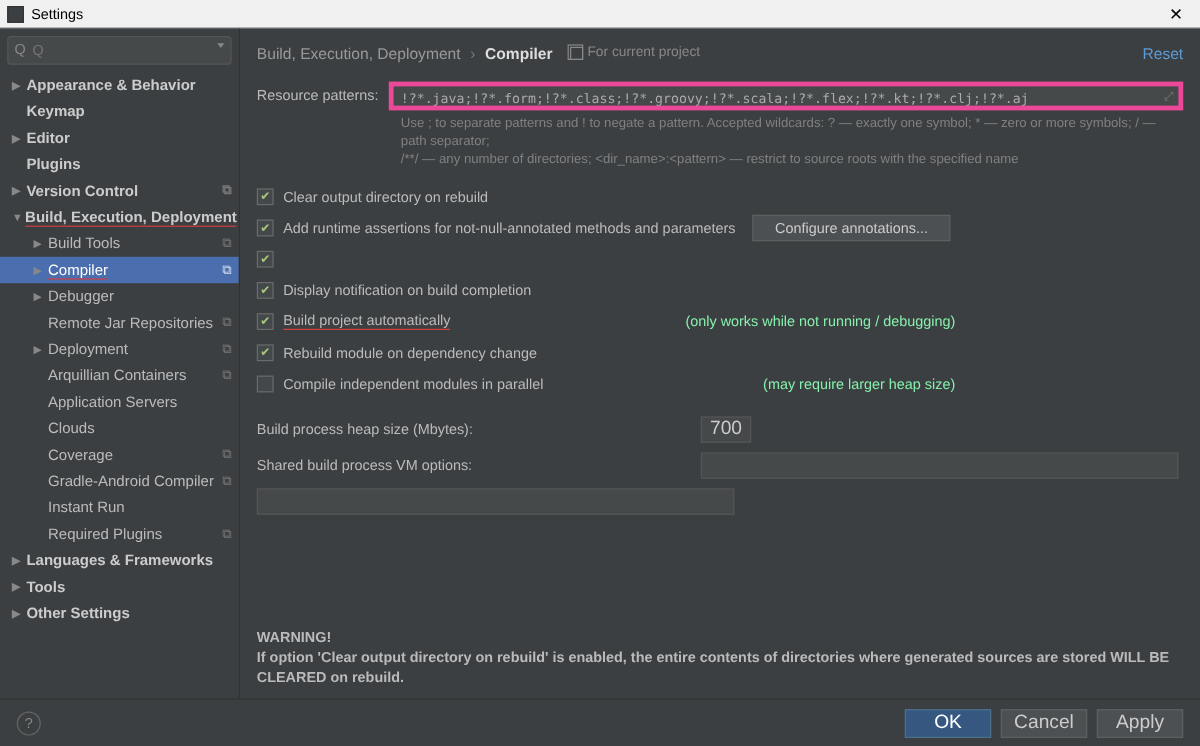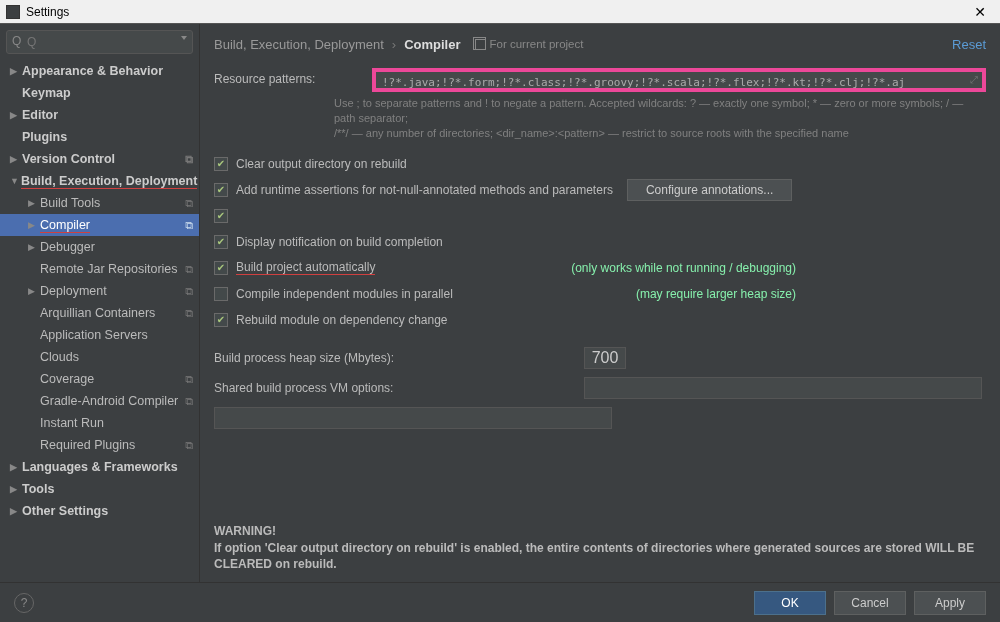--- a/index.html
+++ b/index.html
@@ -24,42 +24,42 @@
 .tree-item .proj-icon { margin-left: auto; font-size: 11px; color: #777; }
 .tree-item.selected .proj-icon { color: #cde; }
 .underline-red { border-bottom: 1px solid #d04040; display: inline-block; }
 .content { flex: 1; display: flex; flex-direction: column; padding: 0 14px 0 14px; overflow-y: auto; }
 .crumbs { height: 40px; display: flex; align-items: center; font-size: 13px; gap: 8px; }
 .crumbs .crumb-parent { color: #999; }
 .crumbs .crumb-sep { color: #777; }
 .crumbs .crumb-leaf { color: #ddd; font-weight: bold; }
 .crumbs .proj-note { color: #888; font-size: 11.5px; margin-left: 6px; display: flex; align-items: center; gap: 4px; }
 .crumbs .reset { margin-left: auto; color: #5b9bd5; cursor: pointer; }
-.row { display: flex; align-items: flex-start; margin: 4px 0; gap: 48px; }
+.row { display: flex; align-items: flex-start; margin: 4px 0; }
 .row label.lbl { width: 110px; color: #bbb; padding-top: 4px; }
 .textfield { background: #45494a; border: 4px solid #ec4899; color: #aaa; font-family: monospace; font-size: 11px; padding: 4px 6px; flex: 1; height: 24px; position: relative; }
 .expand-corner { position: absolute; right: 4px; bottom: 2px; color: #777; font-size: 10px; }
 .hint { color: #808080; font-size: 11px; margin-left: 120px; margin-bottom: 10px; line-height: 1.35; }
 .checkbox-row { display: flex; align-items: center; height: 26px; }
 .checkbox { width: 14px; height: 14px; border: 1px solid #6a6a6a; background: #43494a; margin-right: 8px; display: inline-flex; align-items: center; justify-content: center; font-size: 10px; color: #a9c77d; }
 .checkbox.checked::after { content: "✔"; }
 .checkbox-row .side-note { margin-left: auto; padding-right: 190px; color: #86efac; }
 .btn-inline { background: #4c5052; border: 1px solid #5e6060; color: #ccc; padding: 3px 18px; margin-left: 14px; cursor: pointer; font-size: 12px; }
 .form-grid { margin-top: 10px; }
 .form-grid .frow { display: flex; align-items: center; height: 30px; }
 .form-grid .flabel { width: 370px; color: #bbb; }
 .form-grid .finput { background: #45494a; border: 1px solid #555; color: #ccc; height: 22px; padding: 0 5px; font-size: 16px; text-align: center; }
 .form-grid .finput.small { width: 42px; }
 .form-grid .finput.wide { width: 398px; }
 .warning-block { margin-top: auto; padding: 24px 0 10px 0; color: #999; font-size: 12px; line-height: 1.35; }
 .warning-block b { color: #bbb; text-align: right; }
 .footer { height: 40px; border-top: 1px solid #323232; display: flex; align-items: center; padding: 0 14px; gap: 8px; }
 .footer .help { width: 20px; height: 20px; border-radius: 10px; border: 1px solid #666; color: #888; display: flex; align-items: center; justify-content: center; font-size: 12px; cursor: pointer; }
 .footer .spacer { flex: 1; }
-.footer .btn { height: 24px; min-width: 72px; border: 1px solid #5e6060; background: #4c5052; color: #ccc; cursor: pointer; font-size: 12px; }
+.footer .btn { height: 24px; min-width: 72px; border: 1px solid #5e6060; background: #4c5052; color: #ccc; cursor: pointer; font-size: 16px; }
 .footer .btn.primary { background: #365880; border-color: #4c708c; color: #fff; }
 .copy-icon { display: inline-block; width: 11px; height: 11px; border: 1px solid #888; position: relative; }
 .copy-icon::after { content: ""; position: absolute; width: 11px; height: 11px; border: 1px solid #888; left: -3px; top: -3px; }
 </style>
 </head>
 <body>
 
 <div class="titlebar">
   <span class="titlebar-icon"></span>
   <span class="titlebar-title">Settings</span>
@@ -212,27 +212,27 @@
         <div class="checkbox-row">
           <span class="checkbox checked"></span>
           <span>Display notification on build completion</span>
         </div>
         <div class="checkbox-row">
           <span class="checkbox checked"></span>
           <span class="underline-red">Build project automatically</span>
           <span class="side-note">(only works while not running / debugging)</span>
         </div>
         <div class="checkbox-row">
+          <span class="checkbox checked"></span>
+          <span>Rebuild module on dependency change</span>
+        </div>
+        <div class="checkbox-row">
           <span class="checkbox"></span>
           <span>Compile independent modules in parallel</span>
           <span class="side-note">(may require larger heap size)</span>
-        </div>
-        <div class="checkbox-row">
-          <span class="checkbox checked"></span>
-          <span>Rebuild module on dependency change</span>
         </div>
       </div>
 
     <div class="form-grid">
       <div class="frow">
         <span class="flabel">Build process heap size (Mbytes):</span>
         <input class="finput small" value="700" style="">
       </div>
       <div class="frow">
         <span class="flabel">Shared build process VM options:</span>

